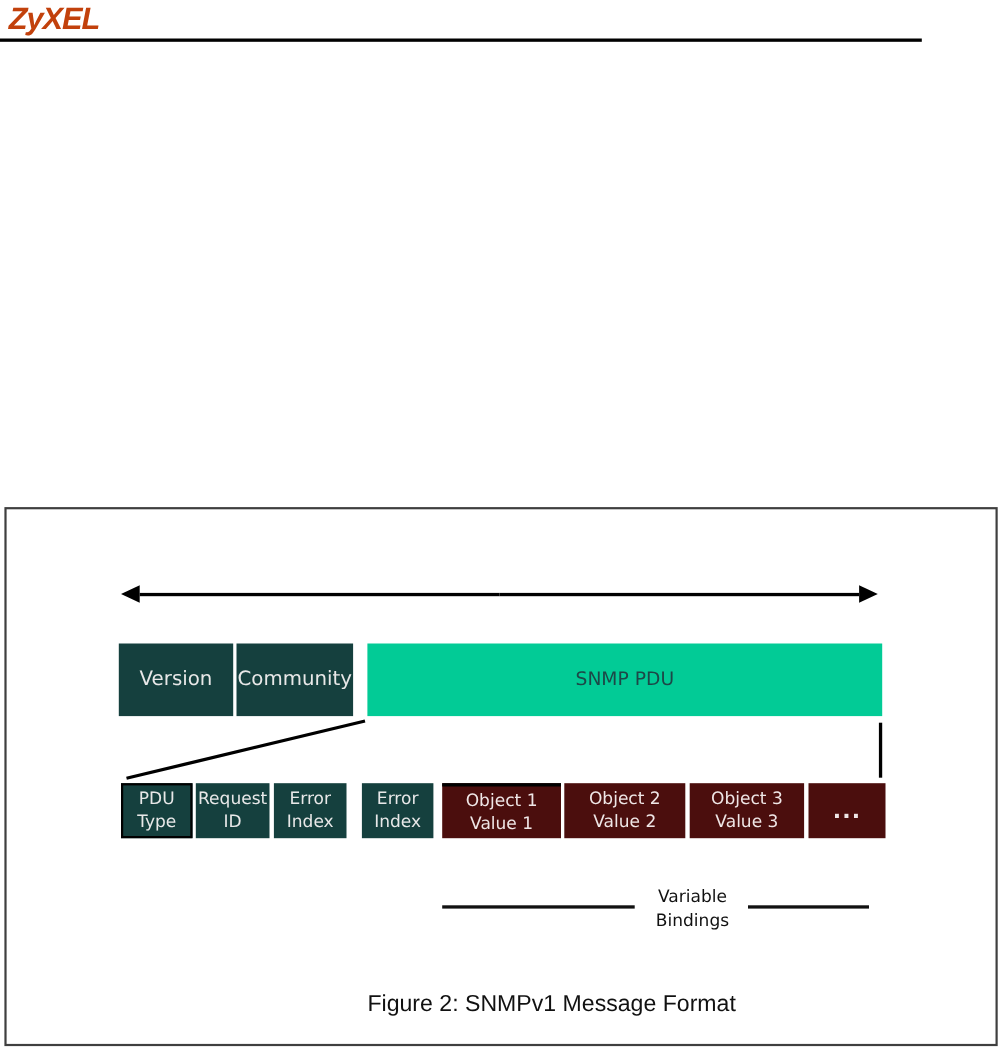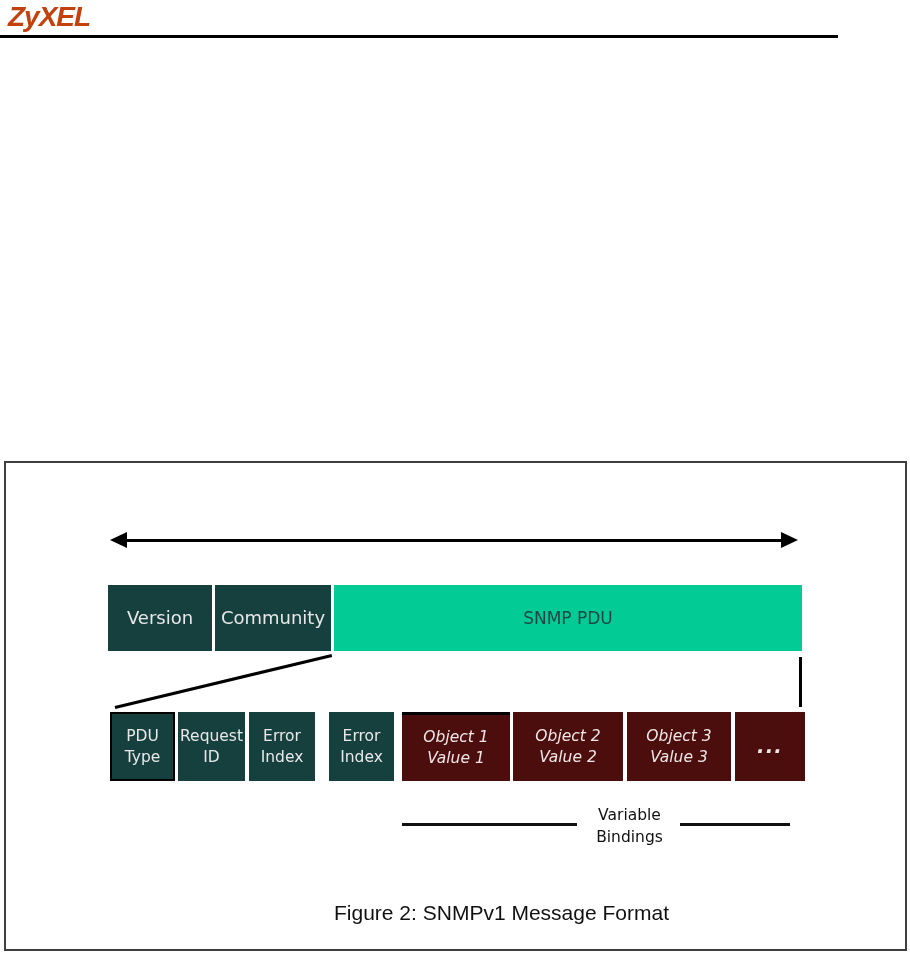--- a/index.html
+++ b/index.html
@@ -52,27 +52,27 @@
   
   .box {
     position:absolute;
     display:flex; flex-direction:column;
     align-items:center; justify-content:center;
     text-align:left; box-sizing:border-box;
     line-height:1.35;
   }
   .teal   { background:#15403E; color:#e8e8e8; }
   .green  { background:#02CB96; color:#1d4747; }
-  .maroon { background:#4B0E0D; color:#efe6e6;font-style:italic; }
+  .maroon { background:#4B0E0D; color:#efe6e6; }
 
   .row1 { top:585px; height:66px; font-size:18px; }
-  .row2 { top:712px; height:69px; font-size:15.5px; }
+  .row2 { top:712px; height:50px; font-size:15.5px; }
 
   .b-version   { left:108px; width:104px; }
-  .b-community { left:215px; width:116px; }
+  .b-community { left:215px; width:106px; }
   .b-snmppdu   { left:334px; width:468px; font-size:17px; }
 
   .b-pdutype   { left:110px; width:65px; border:2px solid #000; }
   .b-reqid     { left:178px; width:67px; }
   .b-errstat   { left:249px; width:66px; }
   .b-erridx    { left:329px; width:65px; }
   .b-obj1      { left:402px; width:108px; border-top:3px solid #000; }
   .b-obj2      { left:513px; width:110px; }
   .b-obj3      { left:627px; width:104px; }
   .b-dots      { left:735px; width:70px; font-size:20px; font-weight:bold; letter-spacing:1px; }

